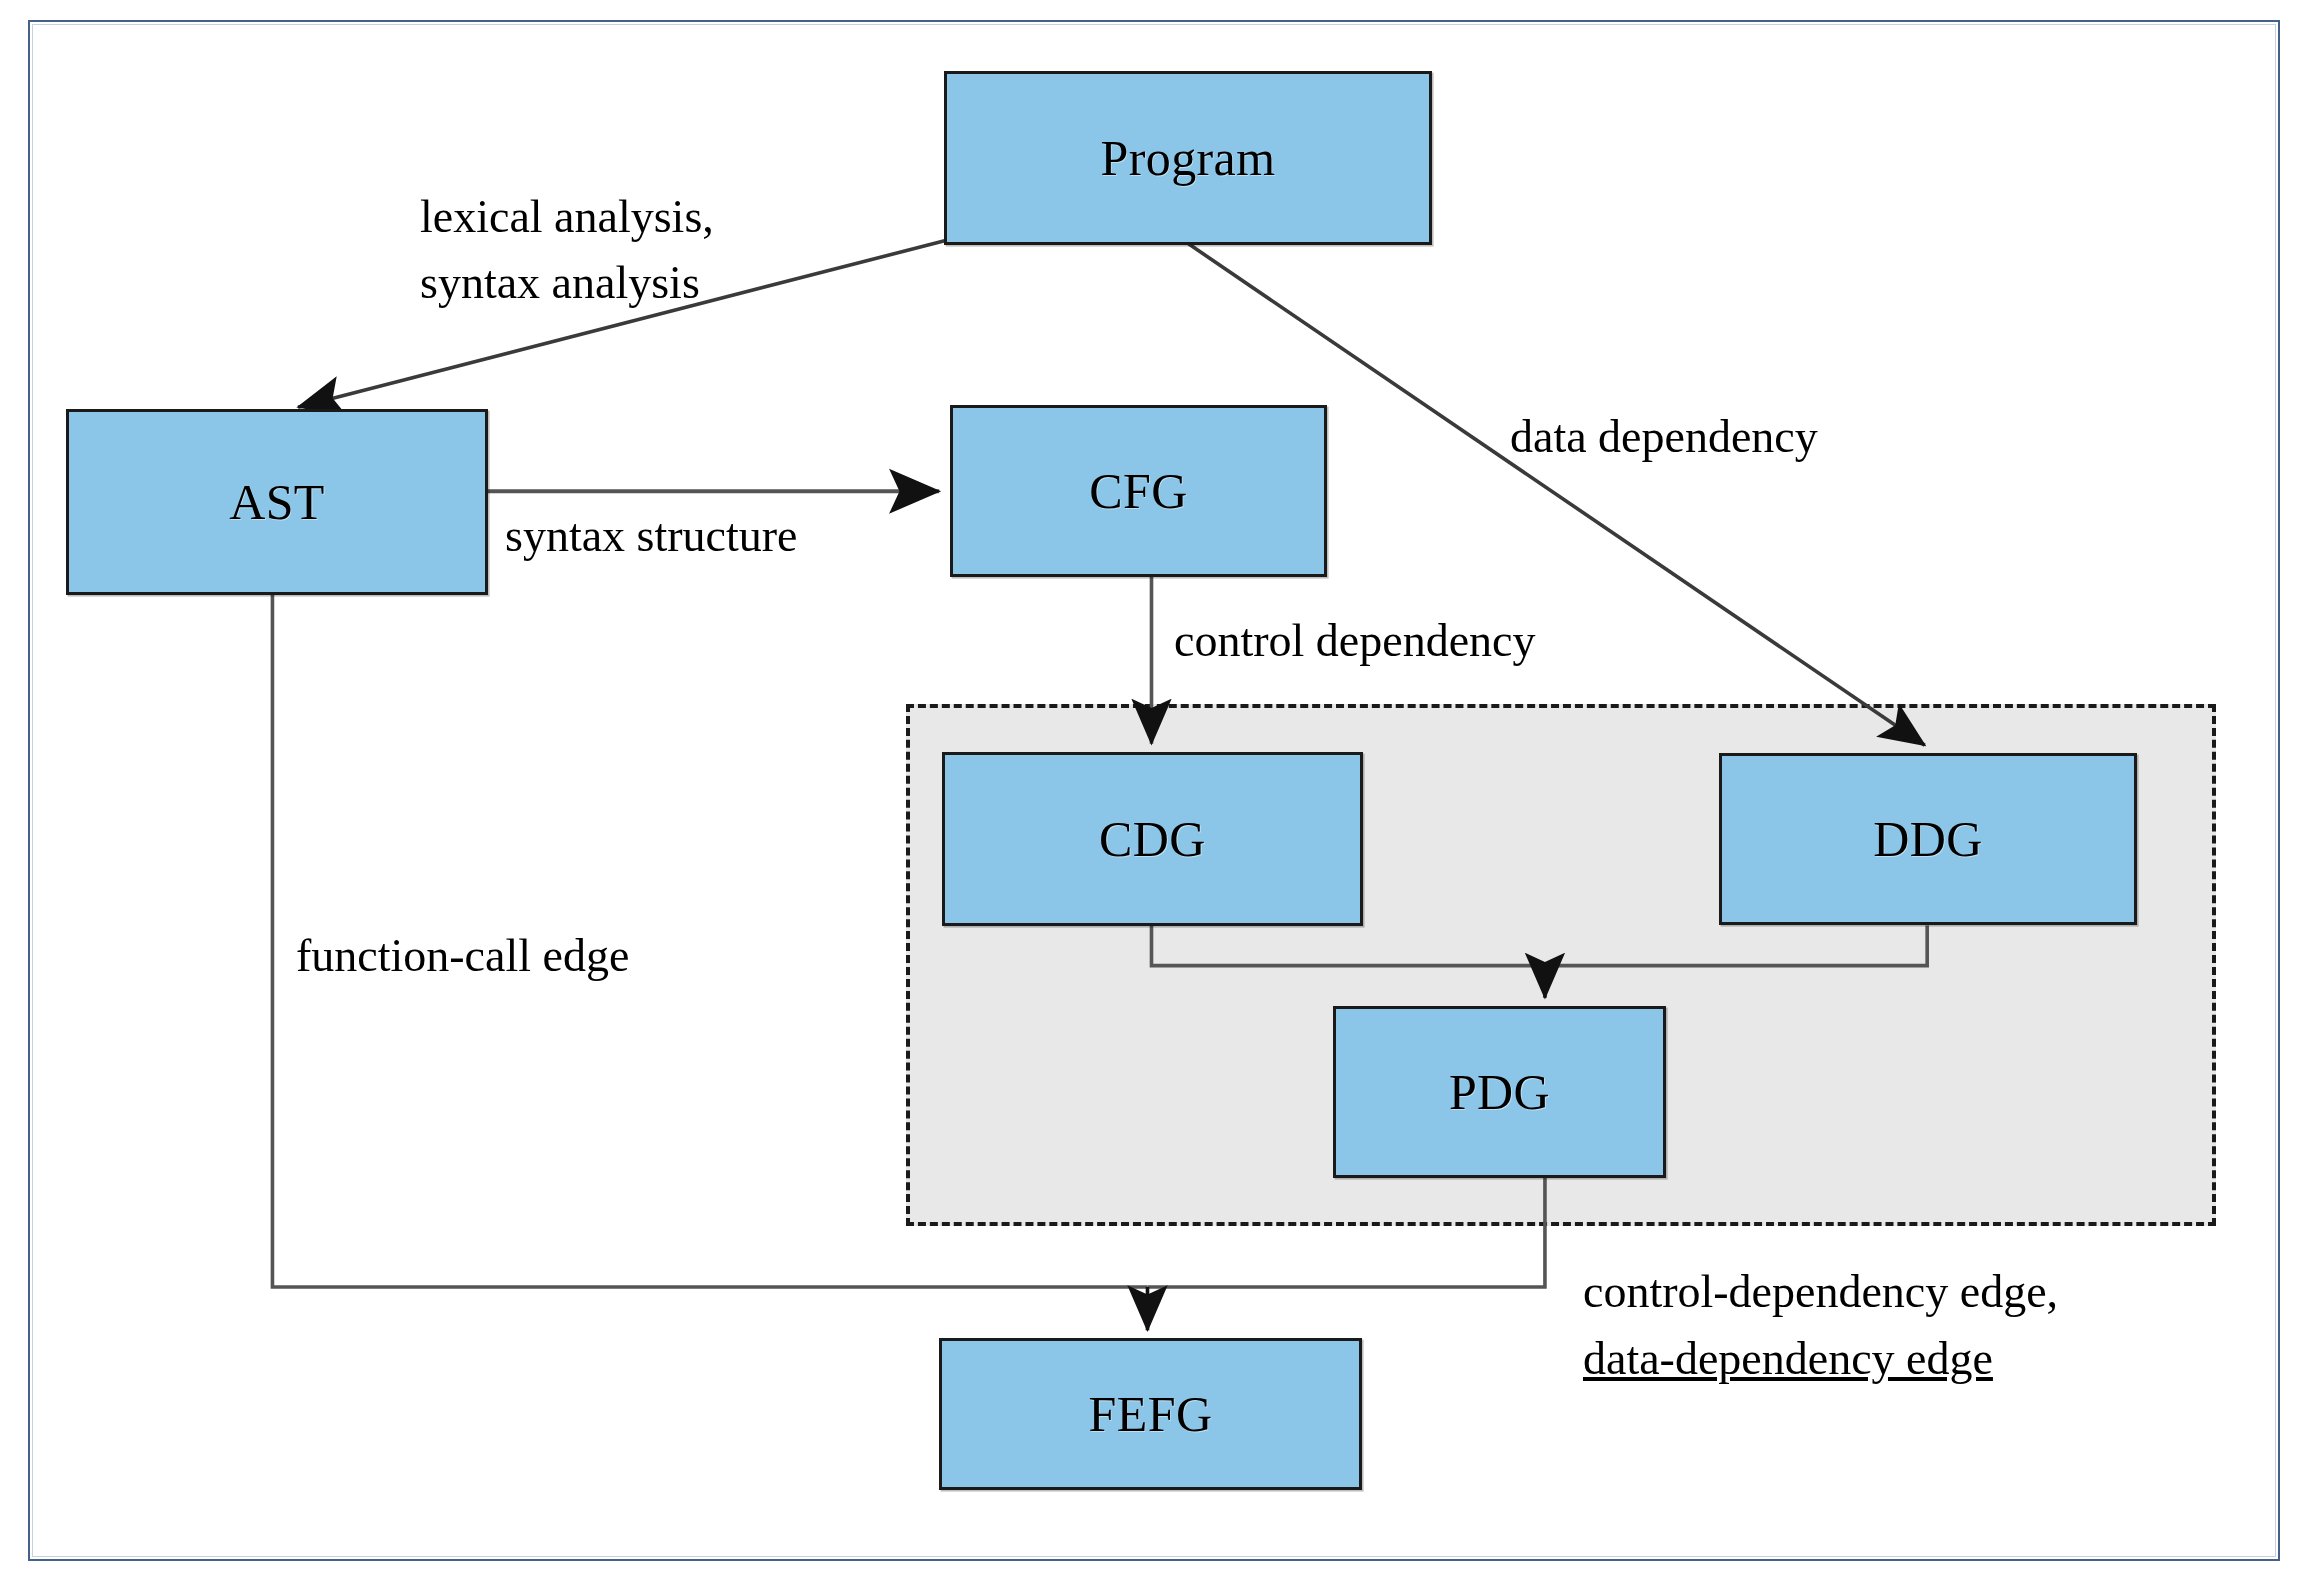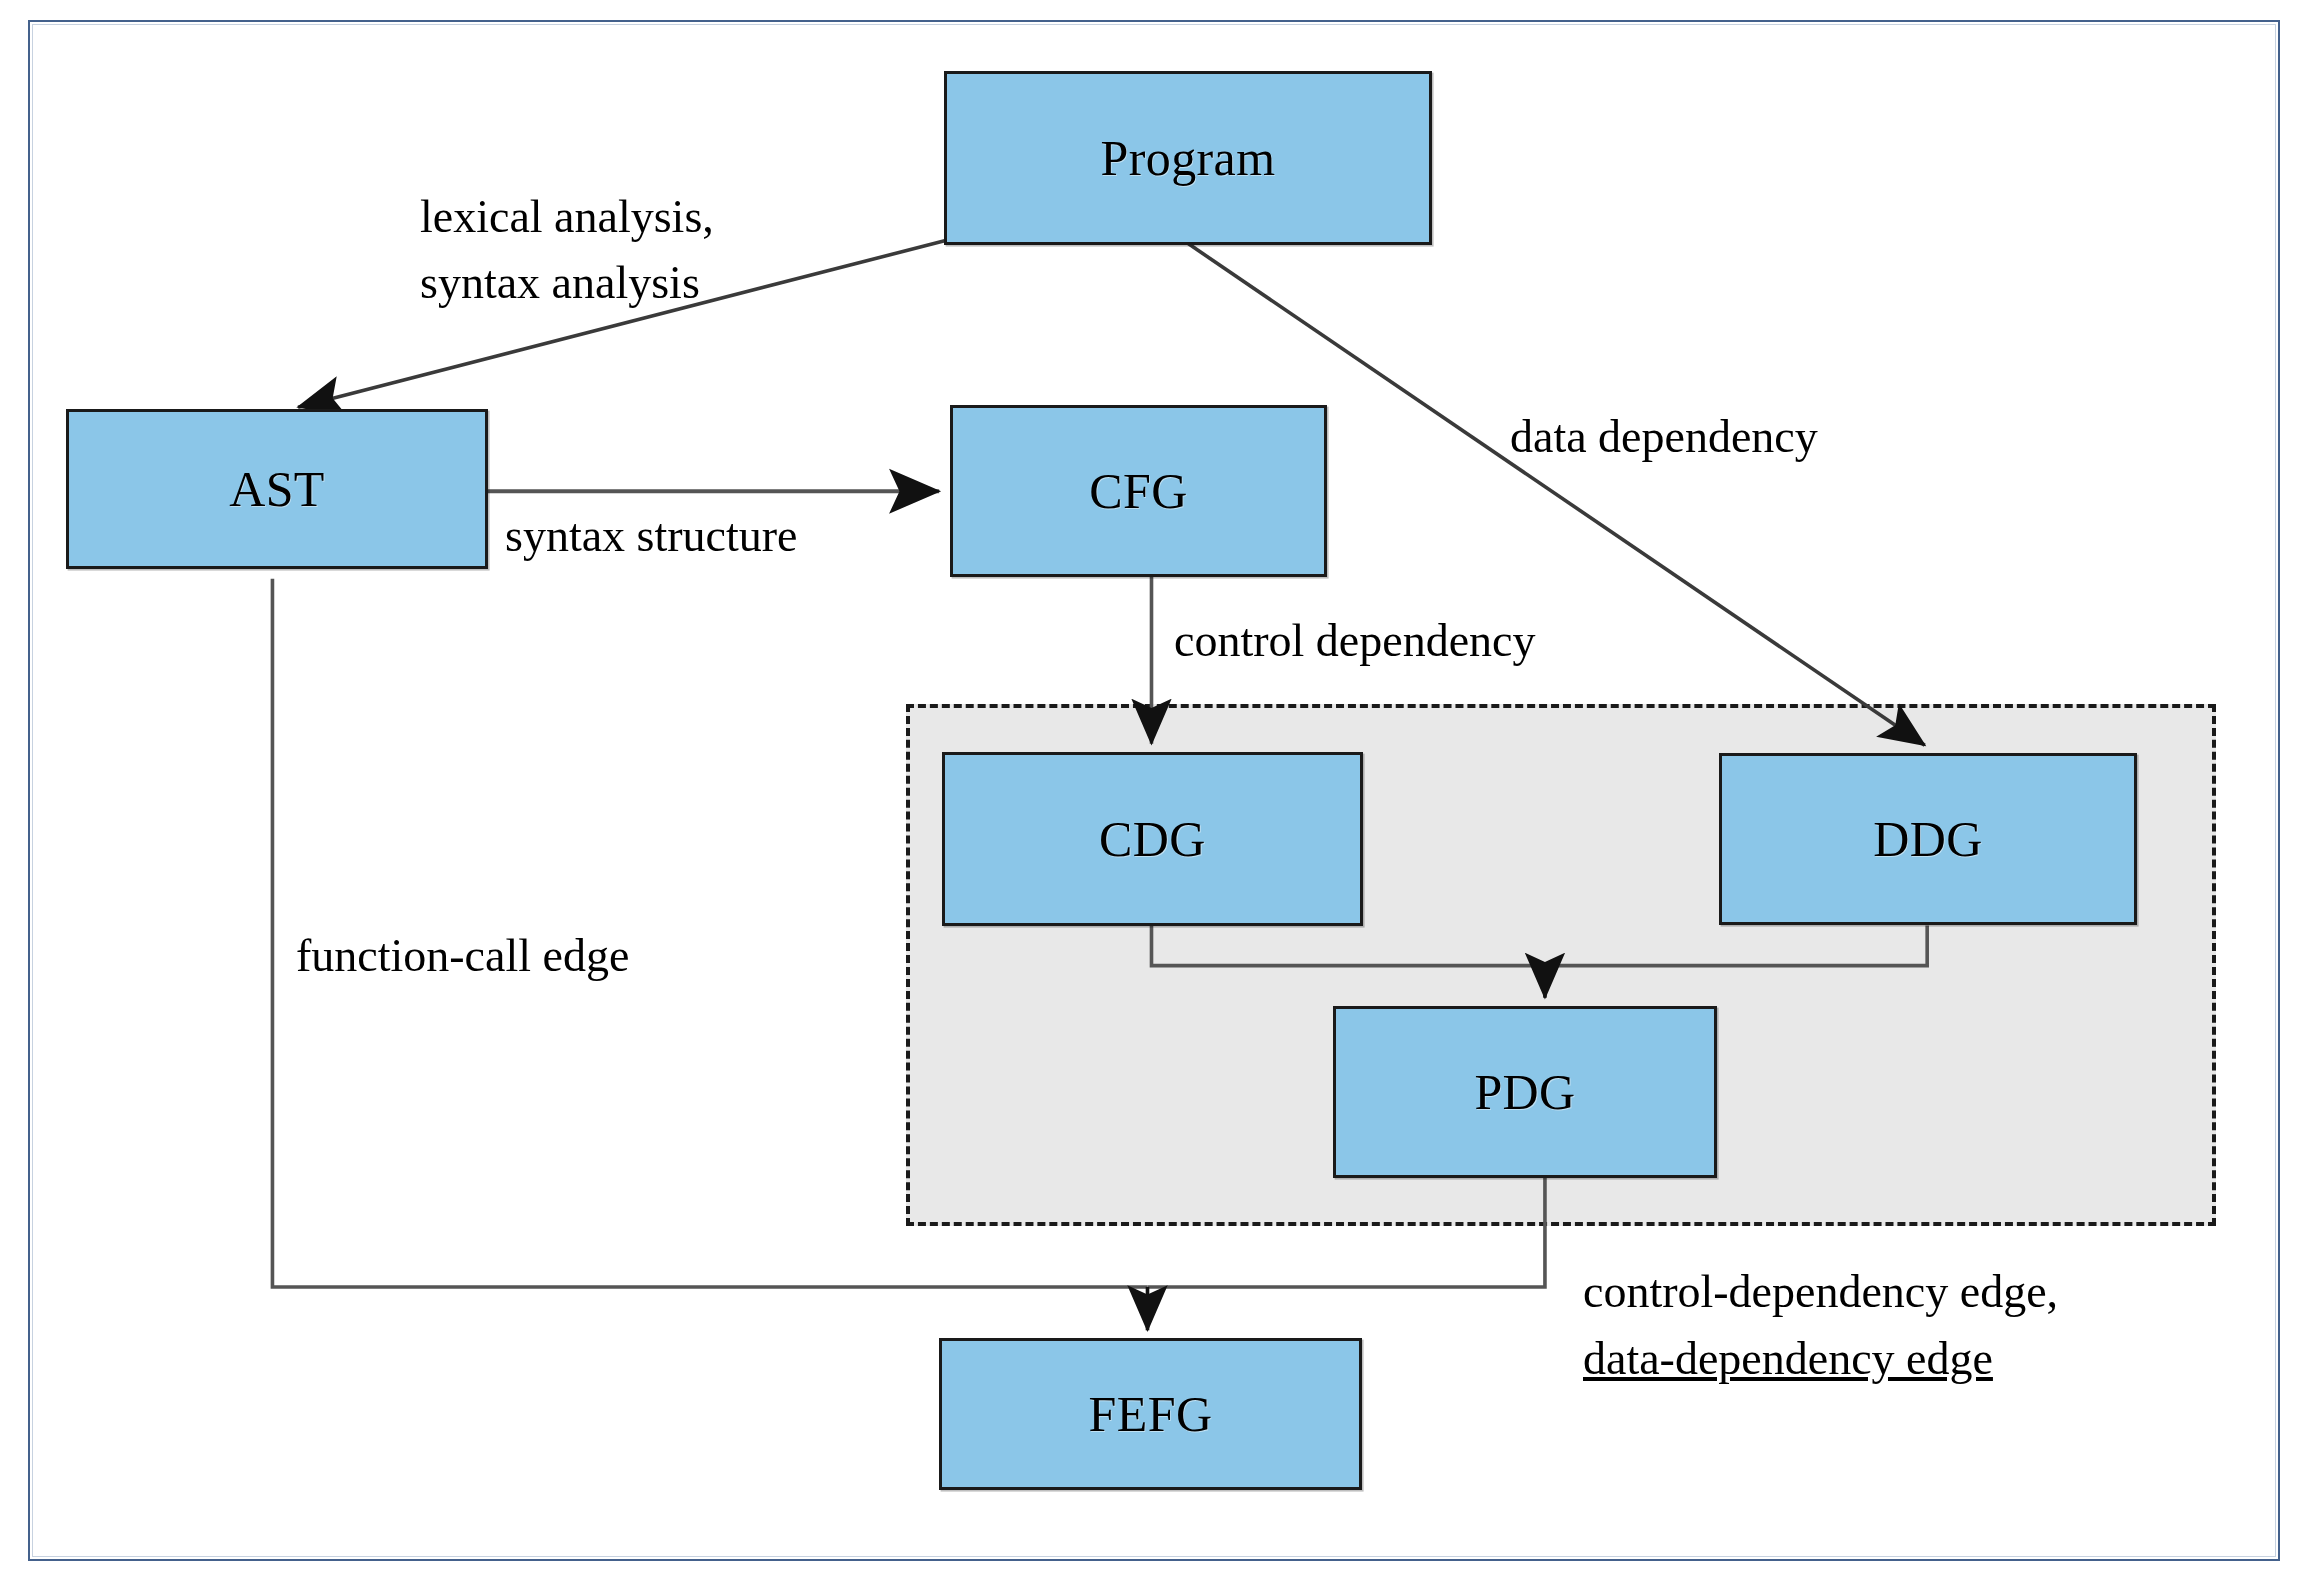--- a/index.html
+++ b/index.html
@@ -131,37 +131,37 @@
 
     <g>
       <path d="M1432,1606 L1432,1660" fill="none" stroke="#111111" stroke-width="4.5" marker-end="url(#arrowhead)"></path>
     </g>
   </svg>
 
   <div class="node" style="left:944px; top:71px; width:488px; height:174px;">
     <span class="node-label">Program</span>
   </div>
 
-  <div class="node" style="left:66px; top:409px; width:422px; height:160px;">
+  <div class="node" style="left:66px; top:409px; width:422px; height:186px;">
     <span class="node-label">AST</span>
   </div>
 
   <div class="node" style="left:950px; top:405px; width:377px; height:172px;">
     <span class="node-label">CFG</span>
   </div>
 
   <div class="node" style="left:942px; top:752px; width:421px; height:174px;">
     <span class="node-label">CDG</span>
   </div>
 
   <div class="node" style="left:1719px; top:753px; width:418px; height:172px;">
     <span class="node-label">DDG</span>
   </div>
 
-  <div class="node" style="left:1333px; top:1006px; width:384px; height:172px;">
+  <div class="node" style="left:1333px; top:1006px; width:333px; height:172px;">
     <span class="node-label">PDG</span>
   </div>
 
   <div class="node" style="left:939px; top:1338px; width:423px; height:152px;">
     <span class="node-label">FEFG</span>
   </div>
 
   <div class="edge-label" style="left:420px; top:190px;">lexical analysis,</div>
   <div class="edge-label" style="left:420px; top:256px;">syntax analysis</div>
 

